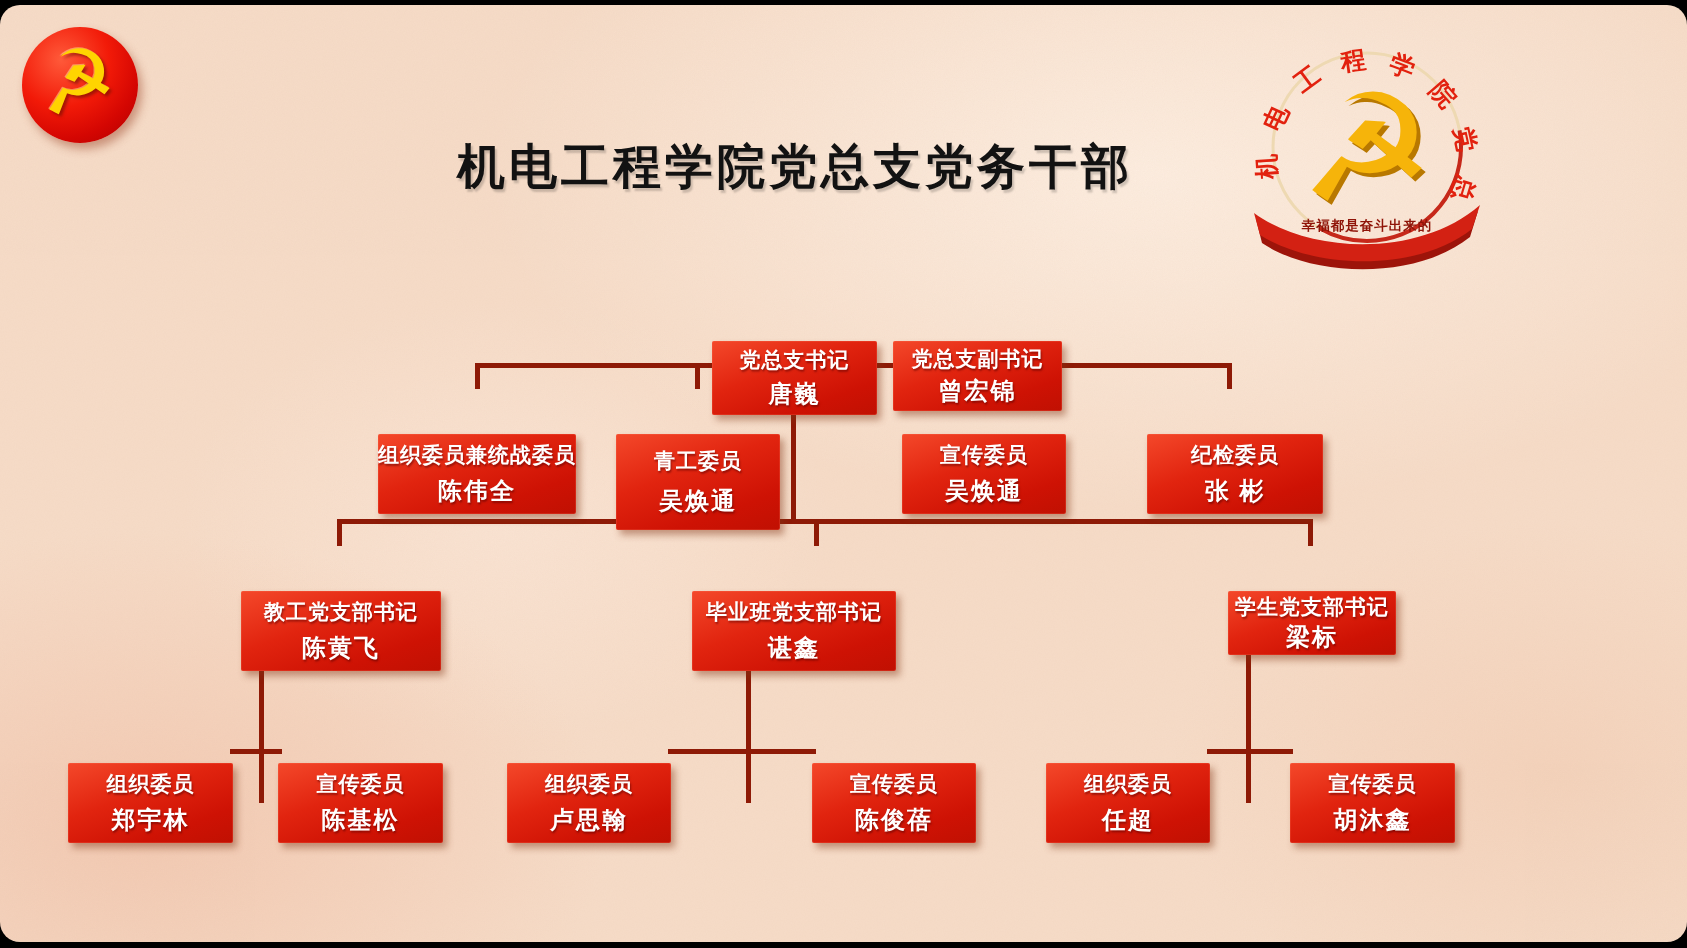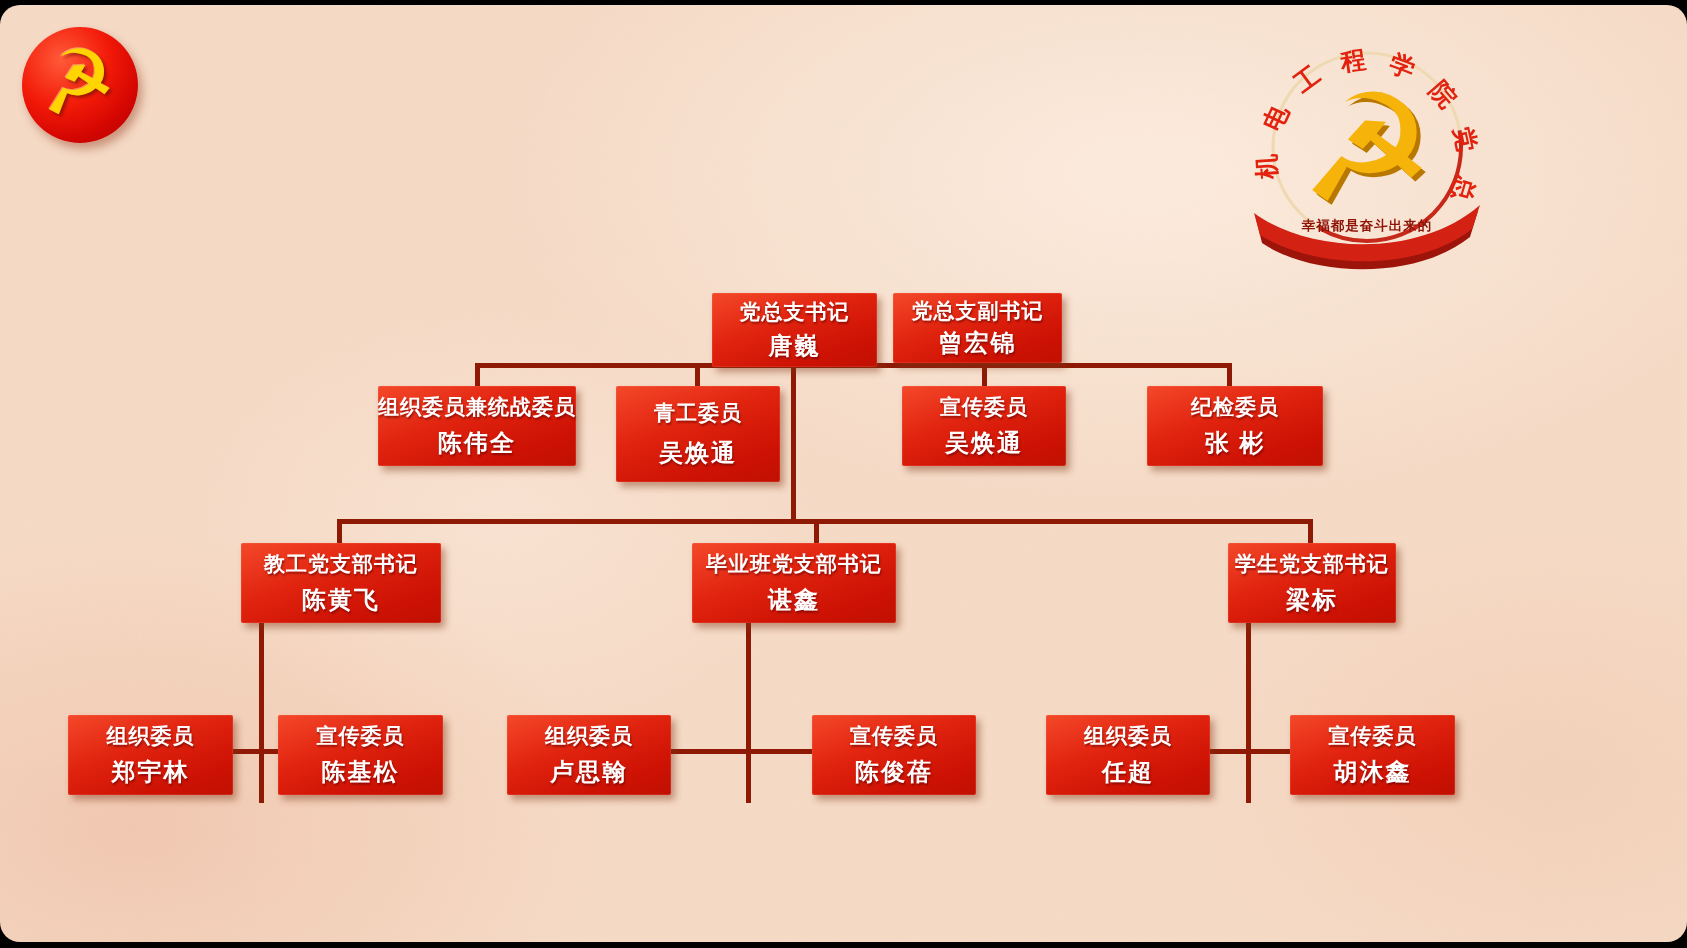--- a/index.html
+++ b/index.html
@@ -31,21 +31,21 @@
 
   
   .college-emblem{position:absolute;left:1250px;top:18px;width:235px;height:252px;}
 
   
   .cline{position:absolute;background:#8e1a06;z-index:1;}
   .node{position:absolute;z-index:2;border-radius:2px;color:#fff;text-align:center;
         background:linear-gradient(160deg,#f4482a 0%,#e1240f 40%,#ce1204 75%,#c01002 100%);
         box-shadow:4px 5px 7px rgba(130,55,25,.45), inset 0 0 0 1px rgba(255,120,90,.22);
         display:flex;flex-direction:column;justify-content:space-evenly;align-items:center;padding:2px 4px;
-        box-sizing:border-box;}
+        box-sizing:border-box;margin-top:48px;}
   .node .role{font-size:21px;font-weight:700;letter-spacing:1px;white-space:nowrap;
         text-shadow:1px 2px 2px rgba(90,0,0,.55);}
   .node .pname{font-size:24px;font-weight:700;letter-spacing:2px;white-space:nowrap;
         text-shadow:1px 2px 2px rgba(90,0,0,.55);}
 </style>
 </head>
 <body>
 
 <div class="stage">
   <div class="slide">
@@ -55,20 +55,21 @@
           <feTurbulence type="fractalNoise" baseFrequency="0.9" numOctaves="2"></feTurbulence>
         <feColorMatrix type="matrix" values="0 0 0 0 0.74  0 0 0 0 0.48  0 0 0 0 0.34  0 0 0 0.22 0"></feColorMatrix>
         </filter>
       <rect width="100%" height="100%" filter="url(#grainF)"></rect>
     </svg>
 
     <div class="badge-circle">
       <span class="hs">☭</span>
     </div>
 
+    <div class="slide-title">机电工程学院党总支党务干部</div>
 
     <svg class="college-emblem" viewBox="0 0 235 252" xmlns="http://www.w3.org/2000/svg">
       <circle cx="117" cy="124" r="94" fill="none" stroke="#eed9b2" stroke-width="3"></circle>
       <circle cx="117" cy="124" r="94" fill="none" stroke="#c6281a" stroke-width="4" stroke-dasharray="215 376" stroke-dashoffset="18"></circle>
       <path id="arcT" d="M 30,167 A 92,92 0 1 1 204,167" fill="none"></path>
       <text font-size="25" font-weight="bold" fill="#e2210e" font-family="Liberation Sans, DejaVu Sans, sans-serif">
         <textPath href="#arcT" startOffset="12" textLength="392" lengthAdjust="spacing">机电工程学院党总支</textPath>
       </text>
       <text x="121" y="182" font-size="150" text-anchor="middle" fill="#b87800" font-family="DejaVu Sans, sans-serif">☭</text>
       <text x="117" y="178" font-size="150" text-anchor="middle" fill="#f6b40a" font-family="DejaVu Sans, sans-serif">☭</text>
@@ -124,21 +125,21 @@
       </div>
 
       <div class="node" style="left:241px;top:538px;width:200px;height:80px">
         <div class="role">教工党支部书记</div>
         <div class="pname">陈黄飞</div>
       </div>
       <div class="node" style="left:692px;top:538px;width:204px;height:80px">
         <div class="role">毕业班党支部书记</div>
         <div class="pname">谌鑫</div>
       </div>
-      <div class="node" style="left:1228px;top:538px;width:168px;height:80px">
+      <div class="node" style="left:1228px;top:538px;width:168px;height:64px">
         <div class="role">学生党支部书记</div>
         <div class="pname">梁标</div>
       </div>
 
       <div class="node" style="left:68px;top:710px;width:165px;height:80px">
         <div class="role">组织委员</div>
         <div class="pname">郑宇林</div>
       </div>
       <div class="node" style="left:278px;top:710px;width:165px;height:80px">
         <div class="role">宣传委员</div>

